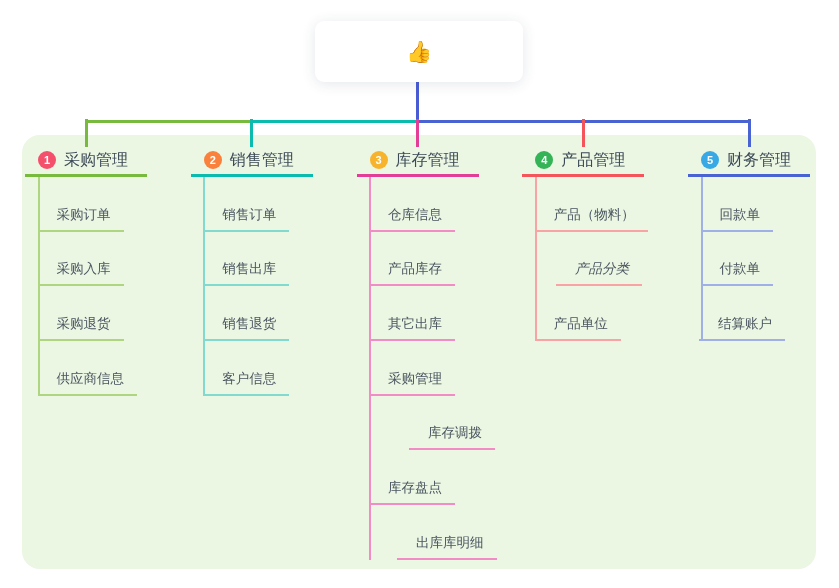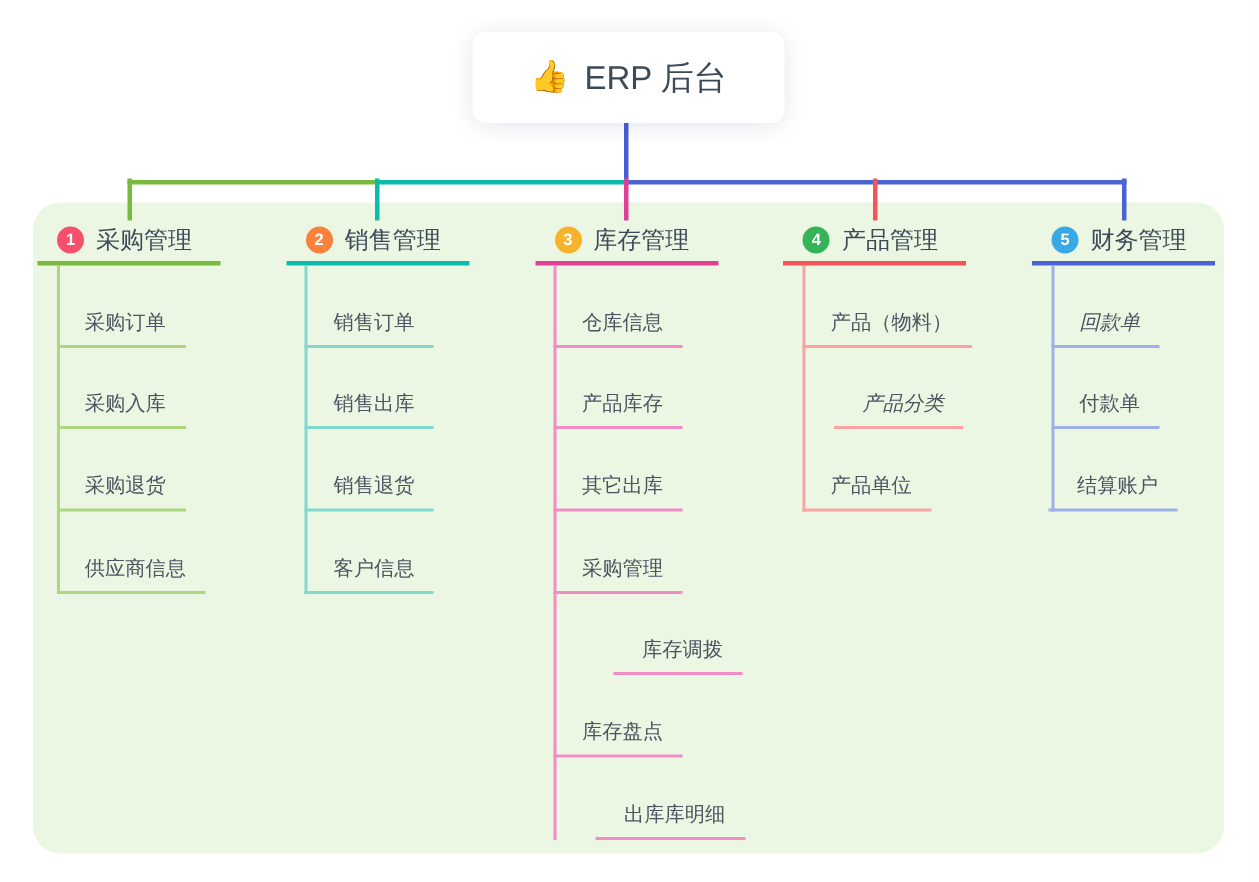--- a/index.html
+++ b/index.html
@@ -49,21 +49,20 @@
 
   <div id="lines">
       <div class="vseg" style="left: 416px; top: 81px; width: 3px; height: 41.5px; background: rgb(74, 92, 212);"></div>
       <div class="hseg" style="left: 84.5px; top: 119.5px; width: 167.25px; height: 3px; background: rgb(119, 186, 61);"></div>
       <div class="hseg" style="left: 251.75px; top: 119.5px; width: 165.75px; height: 3px; background: rgb(11, 188, 174);"></div>
       <div class="hseg" style="left: 417.5px; top: 119.5px; width: 333px; height: 3px; background: rgb(74, 99, 210);"></div>
     </div>
 
   <div class="root-card">
     <span class="root-icon">👍</span>
-    <span>ERP 后台</span>
   </div>
 
   <div id="branches">
   <div>
     <div class="vseg" style="left: 84.5px; top: 119px; width: 3px; height: 27.5px; background: rgb(119, 186, 61);"></div>
     <div class="branch-head" style="left: 25px; border-bottom-color: rgb(119, 186, 61);">
       <span class="badge" style="background: rgb(244, 80, 108);">1</span>
       <span>采购管理</span>
     </div>
     <div class="vseg" style="left: 37.5px; top: 177px; width: 2px; height: 218.6px; background: rgb(174, 214, 129);"></div>
@@ -169,21 +168,21 @@
 </div>
 
   <div>
     <div class="vseg" style="left: 747.5px; top: 119px; width: 3px; height: 27.5px; background: rgb(74, 99, 210);"></div>
     <div class="branch-head" style="left: 688px; border-bottom-color: rgb(74, 99, 210);">
       <span class="badge" style="background: rgb(56, 169, 228);">5</span>
       <span>财务管理</span>
     </div>
     <div class="vseg" style="left: 700.5px; top: 177px; width: 2px; height: 163.9px; background: rgb(159, 176, 233);"></div>
 
-  <div class="child" style="left: 700.5px; top: 197.5px; border-bottom-color: rgb(159, 176, 233); font-style: italic;">
+  <div class="child" style="left: 700.5px; top: 197.5px; border-bottom-color: rgb(159, 176, 233);">
     <span>回款单</span>
   </div>
 
   <div class="child" style="left: 700.5px; top: 252.2px; border-bottom-color: rgb(159, 176, 233);">
     <span>付款单</span>
   </div>
 
   <div class="child" style="left: 699px; top: 306.9px; border-bottom-color: rgb(159, 176, 233);">
     <span>结算账户</span>
   </div>

